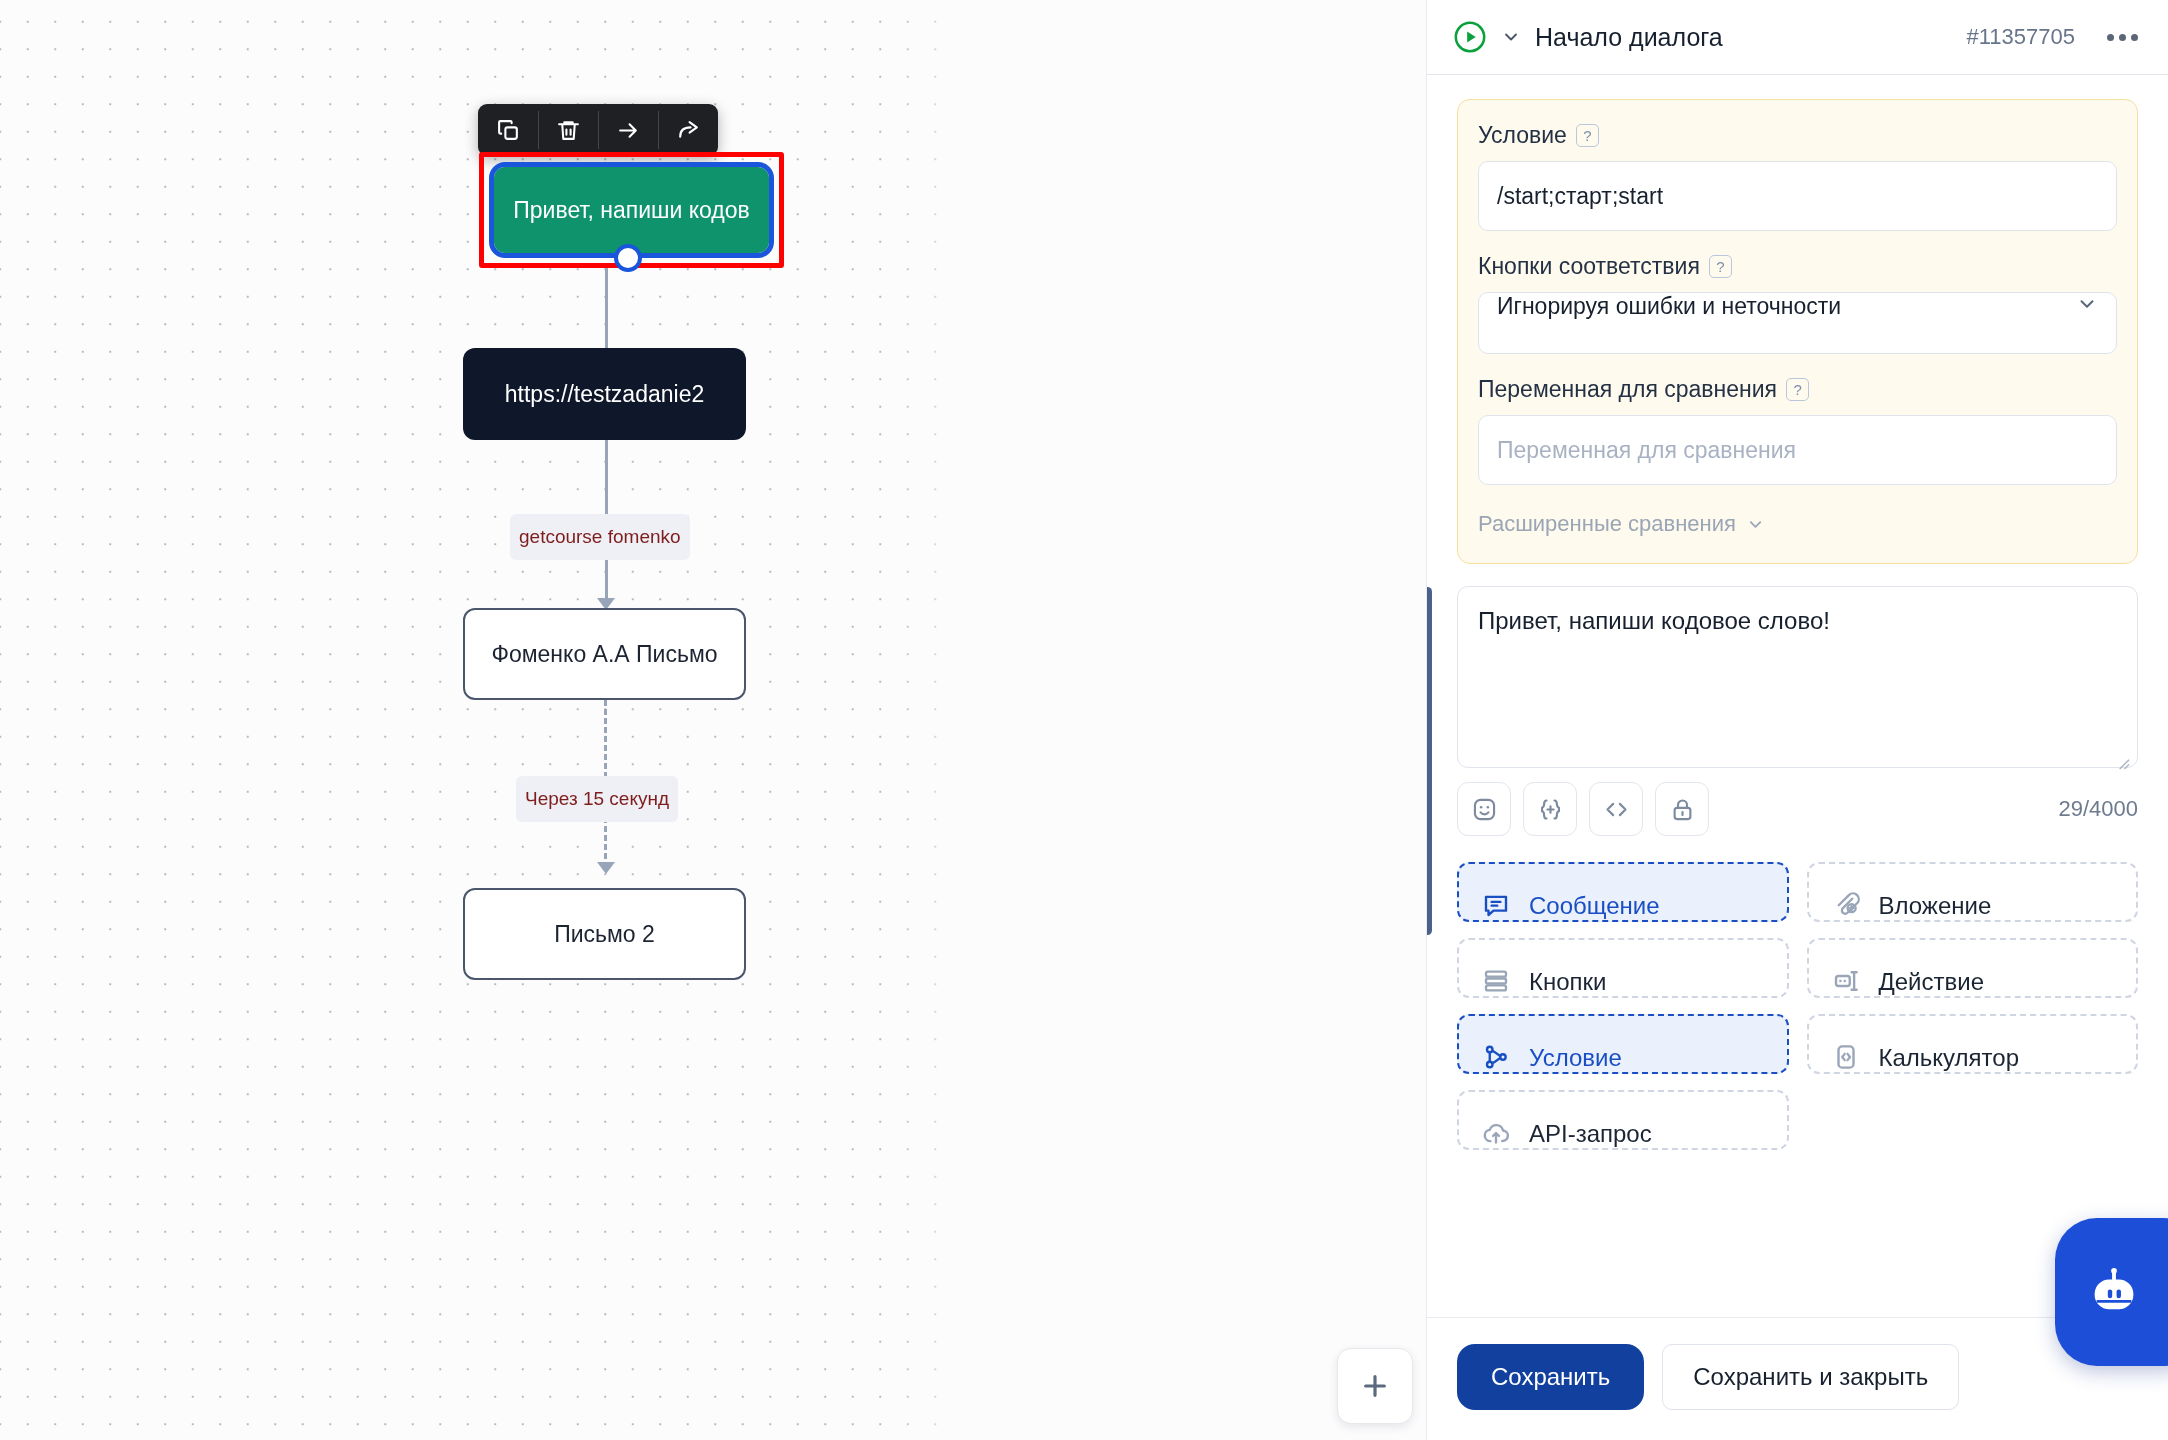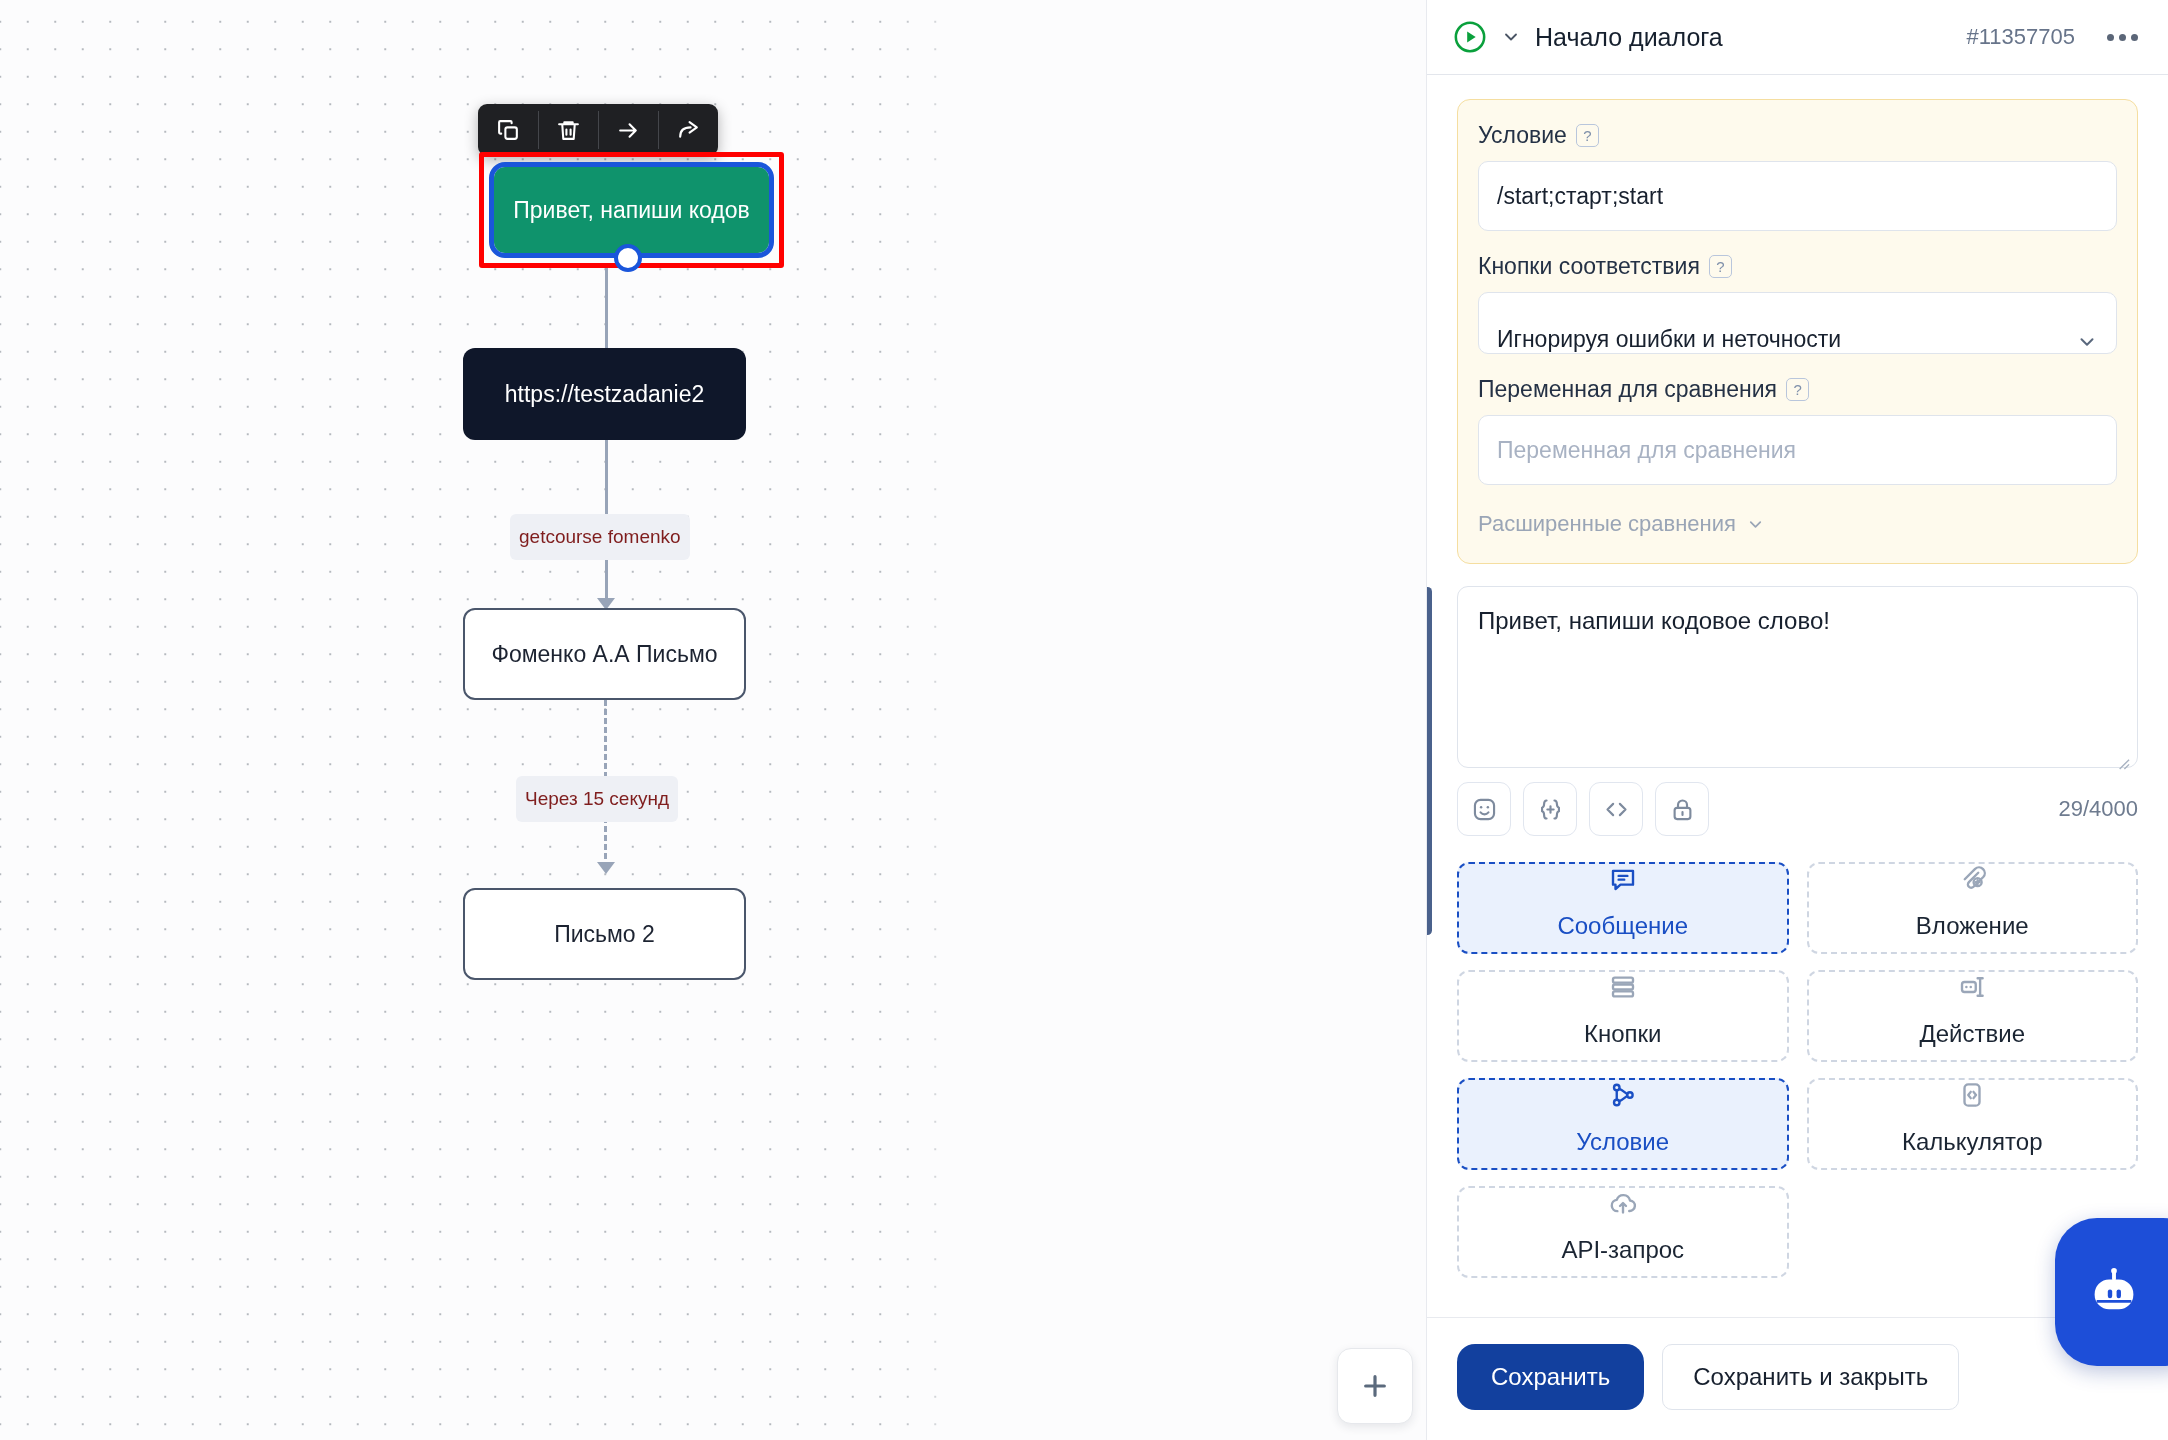--- a/index.html
+++ b/index.html
@@ -161,21 +161,21 @@
     background: #ffffff; border: 1.5px solid #dfe4ec; border-radius: 10px;
     padding: 0 18px; font-size: 23px; color: #17202e;
     display: flex; align-items: center;
     font-family: "Liberation Sans", sans-serif;
   }
   .txt-input.placeholder { color: #a8b2c3; }
   .select-input {
     width: 100%; height: 62px;
     background: #ffffff; border: 1.5px solid #dfe4ec; border-radius: 10px;
     padding: 0 18px; font-size: 23px; color: #17202e;
-    display: flex; align-items: flex-end; justify-content: space-between;
+    display: flex; align-items: flex-start; justify-content: space-between;
     cursor: pointer;
   }
   .select-input svg { width: 22px; height: 22px; stroke: #5a687d; fill: none; stroke-width: 2.2; stroke-linecap: round; stroke-linejoin: round; }
   .gap { height: 22px; }
   .adv-toggle {
     display: flex; align-items: center; gap: 10px;
     font-size: 22px; color: #9aa5b6; margin-top: 26px; cursor: pointer;
   }
   .adv-toggle svg { width: 19px; height: 19px; stroke: #9aa5b6; fill: none; stroke-width: 2.2; stroke-linecap: round; stroke-linejoin: round; }
 
@@ -198,24 +198,24 @@
     display: flex; align-items: center; justify-content: center; cursor: pointer;
   }
   .tool-btn svg { width: 27px; height: 27px; stroke: #7e8b9e; fill: none; stroke-width: 1.9; stroke-linecap: round; stroke-linejoin: round; }
   #char-count { margin-left: auto; font-size: 22px; color: #6e7b8f; }
 
   #type-grid {
     margin-top: 26px;
     display: grid; grid-template-columns: 1fr 1fr; gap: 16px 18px;
   }
   .type-card {
-    height: 92px; border-radius: 12px;
+    height: 60px; border-radius: 12px;
     border: 2.5px dashed #cfd6e2; background: #ffffff;
-    display: flex; align-items: center; gap: 18px; padding: 0 22px;
-    font-size: 24px; color: #1b2533; cursor: pointer; flex-direction: column;
+    display: flex; align-items: flex-end; gap: 18px; padding: 0 22px;
+    font-size: 24px; color: #1b2533; cursor: pointer;
   }
   .type-card svg { width: 30px; height: 30px; stroke: #9aa6b8; fill: none; stroke-width: 1.9; stroke-linecap: round; stroke-linejoin: round; flex: 0 0 30px;}
   .type-card.active {
     border-color: #1a4fc4; background: #eaf1fd; color: #1a4fc4;
   }
   .type-card.active svg { stroke: #1a4fc4; }
 
   #panel-footer {
     flex: 0 0 auto; border-top: 1px solid #e8eaef;
     padding: 26px 30px 30px 30px; display: flex; gap: 18px;

